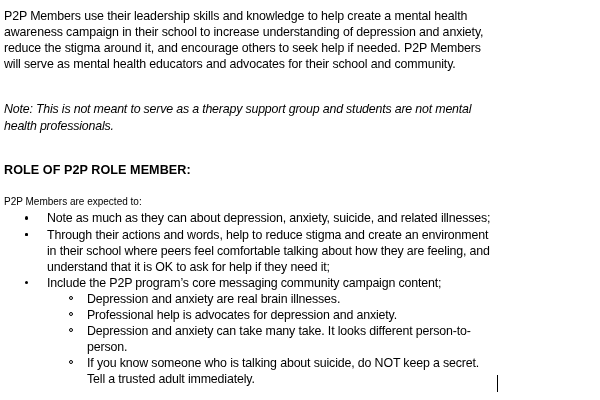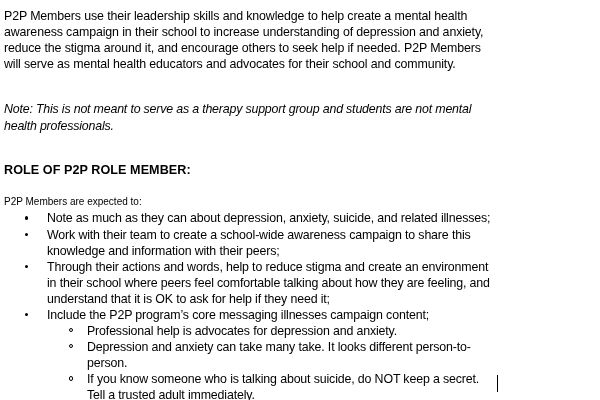--- a/index.html
+++ b/index.html
@@ -144,33 +144,36 @@
   <ul class="bullets">
 
     <li class="bullet-item">
       <span class="disc-marker"></span>
       <span>Note as much as they can about depression, anxiety, suicide, and related illnesses;</span>
     </li>
 
 
     <li class="bullet-item">
       <span class="disc-marker"></span>
-      <span>Work with their team to create a school-wide awareness campaign to share this knowledge and information with their peers;</span>
     </li>
 
     <li class="bullet-item">
       <span class="disc-marker"></span>
       <span>Through their actions and words, help to reduce stigma and create an environment in their school where peers feel comfortable talking about how they are feeling, and understand that it is OK to ask for help if they need it;</span>
     </li>
 
     <li class="bullet-item">
       <span class="disc-marker"></span>
-      <span>Include the P2P program’s core messaging illnesses campaign content;</span>
+      <span>Include the P2P program’s core messaging community campaign content;</span>
 
       <ul class="subbullets">
+        <li class="subbullet-item">
+          <span class="circle-marker"></span>
+          <span>Depression and anxiety are real brain illnesses.</span>
+        </li>
         <li class="subbullet-item">
           <span class="circle-marker"></span>
           <span>Professional help is advocates for depression and anxiety.</span>
         </li>
         <li class="subbullet-item">
           <span class="circle-marker"></span>
           <span>Depression and anxiety can take many take. It looks different person-to-person.</span>
         </li>
         <li class="subbullet-item">
           <span class="circle-marker"></span>

